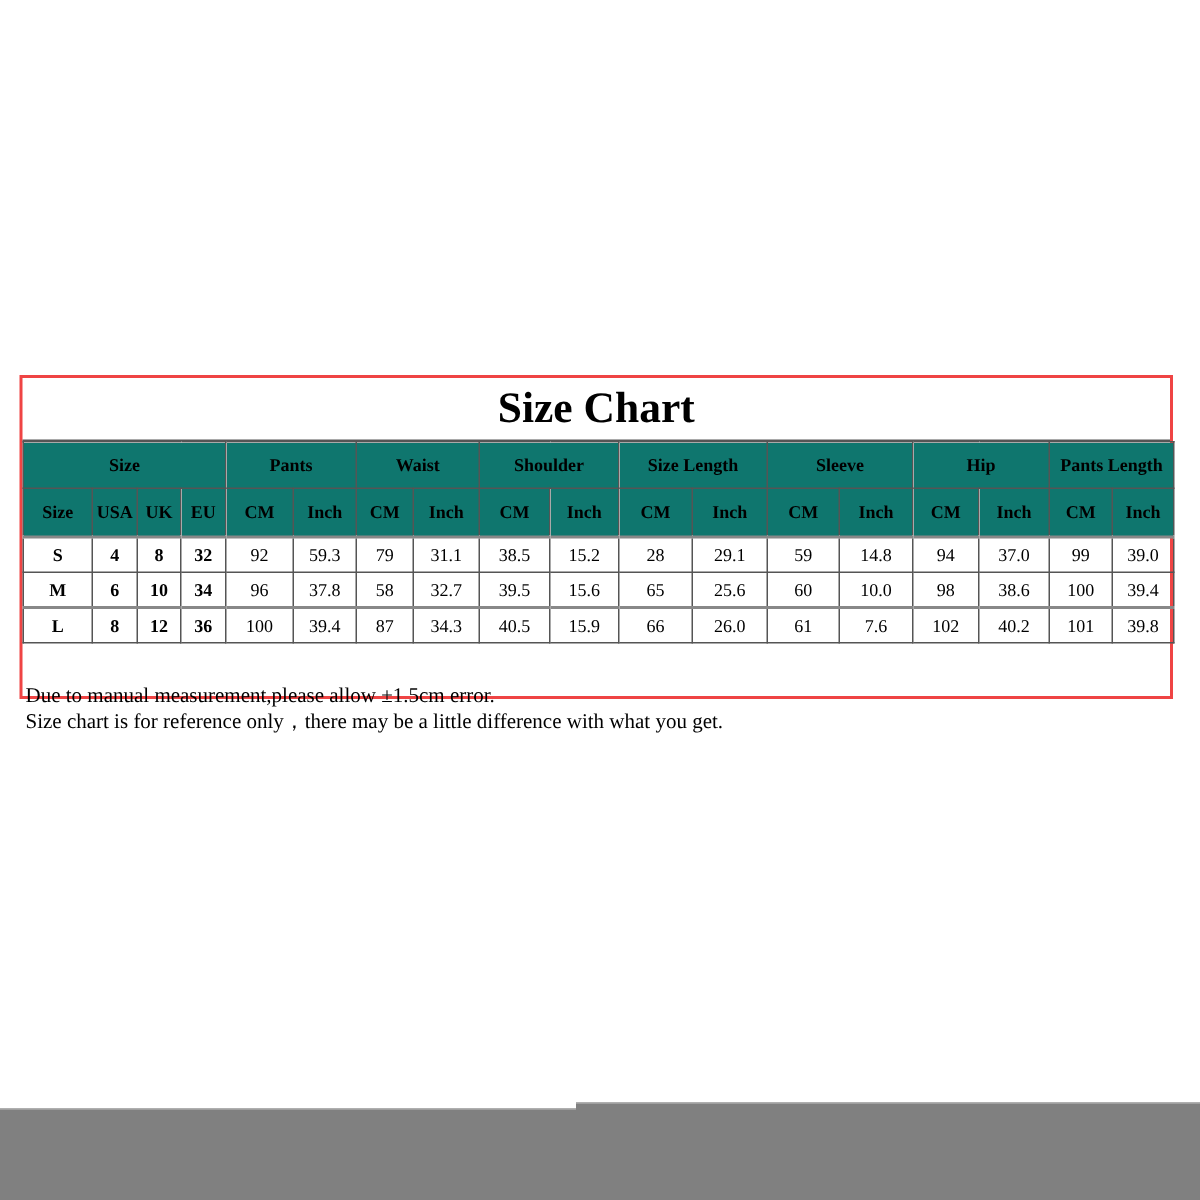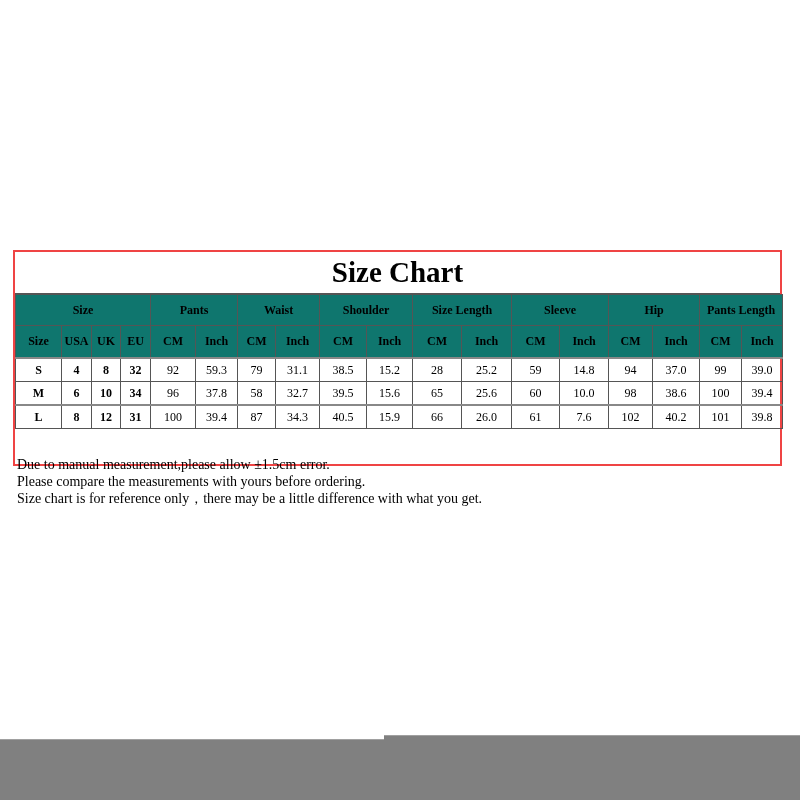--- a/index.html
+++ b/index.html
@@ -90,21 +90,21 @@
           <td class="b">4</td>
           <td class="b">8</td>
           <td class="b">32</td>
           <td>92</td>
           <td>59.3</td>
           <td>79</td>
           <td>31.1</td>
           <td>38.5</td>
           <td>15.2</td>
           <td>28</td>
-          <td>25.2</td>
+          <td>29.1</td>
           <td>59</td>
           <td>14.8</td>
           <td>94</td>
           <td>37.0</td>
           <td>99</td>
           <td>39.0</td>
         </tr>
     <tr class="data">
           <td class="b">M</td>
           <td class="b">6</td>
@@ -122,40 +122,39 @@
           <td>10.0</td>
           <td>98</td>
           <td>38.6</td>
           <td>100</td>
           <td>39.4</td>
         </tr>
     <tr class="data sep-top">
           <td class="b">L</td>
           <td class="b">8</td>
           <td class="b">12</td>
-          <td class="b">31</td>
+          <td class="b">36</td>
           <td>100</td>
           <td>39.4</td>
           <td>87</td>
           <td>34.3</td>
           <td>40.5</td>
           <td>15.9</td>
           <td>66</td>
           <td>26.0</td>
           <td>61</td>
           <td>7.6</td>
           <td>102</td>
           <td>40.2</td>
           <td>101</td>
           <td>39.8</td>
         </tr>
   </tbody>
     </table>
 
   <div class="notes">
     <div>Due to manual measurement,please allow ±1.5cm error.</div>
-    <div>Please compare the measurements with yours before ordering.</div>
     <div>Size chart is for reference only，there may be a little difference with what you get.</div>
   </div>
 </div>
 
 <div class="bottom-band-left"></div>
 <div class="bottom-band-right"></div>
 
 </body></html>

